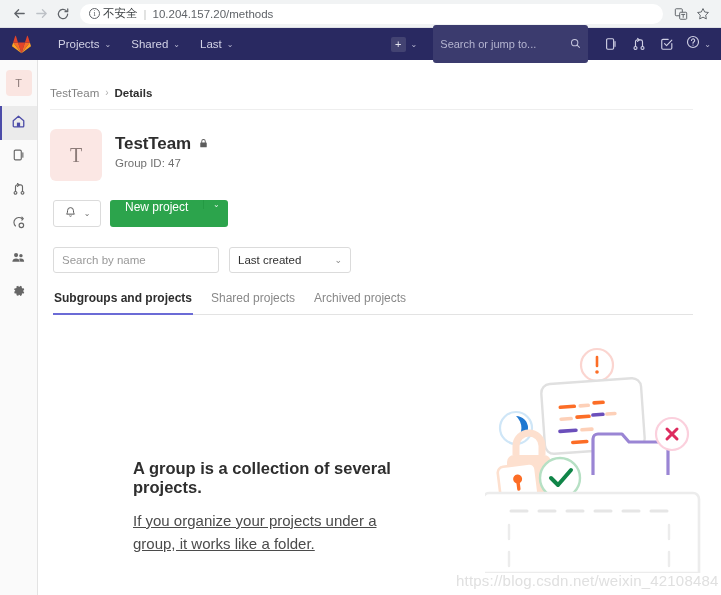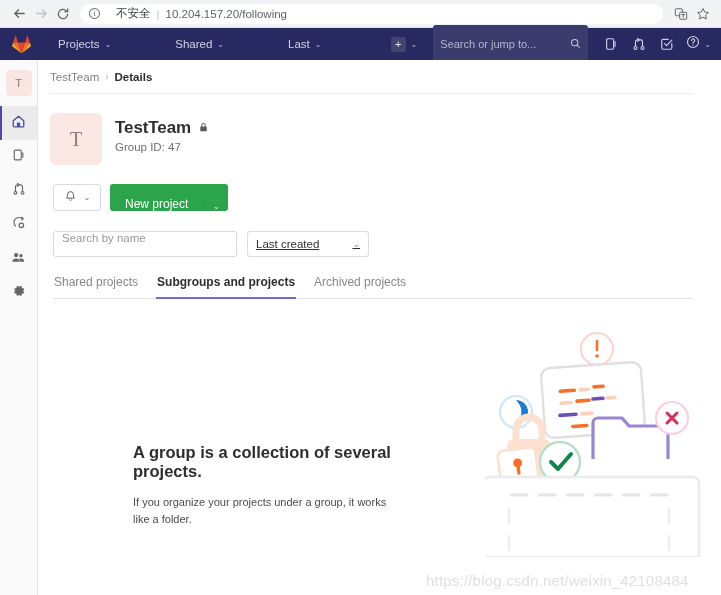--- a/index.html
+++ b/index.html
@@ -36,39 +36,39 @@
     font-size: 11.5px;
     overflow: hidden;
   }
   .info-circle {
     width: 11px; height: 11px;
     border: 1px solid #5f6368; border-radius: 50%;
     display: inline-flex; align-items: center; justify-content: center;
     font-size: 8px; color: #5f6368; flex: 0 0 auto;
     font-family: "Liberation Serif", serif;
   }
-  .omni-warn { color: #3c4043; margin-left: 16px; white-space: nowrap; }
+  .omni-warn { color: #3c4043; margin-left: 3px; white-space: nowrap; }
   .omni-sep { color: #c4c7c5; margin: 0 6px; }
   .omni-url { color: #5f6368; white-space: nowrap; }
   .chrome-icon {
     width: 20px; height: 20px;
     display: flex; align-items: center; justify-content: center;
     color: #5f6368; flex: 0 0 auto; margin-left: 2px;
   }
 
   
   .gl-navbar {
     height: 32px;
     background: #292961;
     display: flex; align-items: center;
     padding-left: 4px;
     position: relative;
   }
   .gl-logo { width: 34px; display: flex; align-items: center; justify-content: center; }
-  .nav-links { display: flex; align-items: center; margin-left: 10px; gap: 44px; }
+  .nav-links { display: flex; align-items: center; margin-left: 10px; }
   .nav-link {
     color: #d2d2e6; font-size: 11.5px;
     padding: 0 10px; height: 32px;
     display: flex; align-items: center; gap: 5px;
     white-space: nowrap;
   }
   .caret { font-size: 8px; opacity: .85; }
   .nav-right { display: flex; align-items: center; margin-left: auto; padding-right: 6px; gap: 2px; }
   .plus-box {
     width: 15px; height: 15px; background: #434372; border-radius: 2px;
@@ -121,20 +121,21 @@
     content: ''; position: absolute; left: 0; top: 0; bottom: 0; width: 2px; background: #4c4ca8;
   }
 
   
   .main {
     flex: 1 1 auto;
     padding: 0 28px 0 12px;
     background: #fff;
     overflow: hidden;
     position: relative;
+    margin-top: 16px;
   }
   .breadcrumb {
     height: 34px; display: flex; align-items: center; gap: 6px;
     font-size: 11.5px; border-bottom: 1px solid #eee;
   }
   .bc-link { color: #828282; }
   .bc-sep { color: #b0b0b0; font-size: 10px; }
   .bc-current { color: #2e2e2e; font-weight: bold; }
 
   .group-header { display: flex; gap: 13px; padding-top: 19px; }
@@ -151,52 +152,51 @@
   .group-id { font-size: 11.5px; color: #707070; margin-top: 3px; }
 
   .btn-row { display: flex; align-items: center; gap: 9px; margin-top: 19px; margin-left: 3px; }
   .btn-bell {
     height: 27px; min-width: 48px;
     border: 1px solid #dbdbdb; border-radius: 3px; background: #fff;
     display: flex; align-items: center; justify-content: center; gap: 7px;
     color: #555; padding: 0 8px;
   }
   .btn-newproj {
-    height: 27px; display: flex; align-items: flex-end;
+    height: 27px; display: flex; align-items: flex-start;
     background: #2ca44c; border-radius: 3px; overflow: hidden;
   }
   .btn-newproj .lbl {
     color: #fff; font-size: 12px; padding: 0 15px;
     display: flex; align-items: center;
   }
   .btn-newproj .split {
     width: 25px; display: flex; align-items: center; justify-content: center;
     color: #fff; border-left: 1px solid #249a43;
   }
 
   .desc {
     margin-top: 19px; margin-left: 3px;
     font-size: 12.3px; color: #303030; line-height: 1.45;
   }
   .readmore { display: block; margin-top: 4px; color: #1068bf; font-size: 11.5px; }
 
   .filter-row { display: flex; gap: 10px; margin-top: 20px; margin-left: 3px; }
   .search-name {
-    width: 184px; height: 26px;
+    width: 166px; height: 26px;
     border: 1px solid #dbdbdb; border-radius: 3px;
     padding: 0 8px; font-size: 11.5px; color: #999;
-    display: flex; background: #fff;
+    display: flex; align-items: center; background: #fff;
   }
   .sort-select {
     width: 122px; height: 26px;
     border: 1px solid #dbdbdb; border-radius: 3px;
     padding: 0 8px; font-size: 11.5px; color: #303030;
     display: flex; align-items: center; justify-content: space-between;
     background: #fff;
-    text-decoration: underline;
   }
   .sort-select .caret2 { color: #888; font-size: 9px; }
 
   .tabs {
     display: flex; align-items: flex-end; gap: 17px;
     margin-top: 12px; margin-left: 3px;
     border-bottom: 1px solid #e3e3e3;
   }
   .tab {
     font-size: 12px; padding: 6px 1px 8px 1px;
@@ -206,27 +206,27 @@
   }
   .tab.active { color: #2e2e2e; font-weight: bold; border-bottom-color: #6b6bd6; }
 
   
   .empty-state {
     display: flex; align-items: center;
     margin-top: 52px; position: relative;
   }
   .empty-text { width: 345px; padding-left: 83px; padding-top: 92px; }
   .empty-title { font-size: 16.5px; font-weight: bold; color: #2e2e2e; }
-  .empty-p { font-size: 11px; color: #4b4b4b; line-height: 1.5; margin-top: 13px; }
+  .empty-p { font-size: 15px; color: #4b4b4b; line-height: 1.5; margin-top: 13px; text-decoration: underline; }
 
   .illus { position: absolute; left: 435px; top: -24px; }
 
   .watermark {
     position: absolute;
-    left: 388px; bottom: 6px;
+    left: 418px; bottom: 6px;
     font-size: 15px; color: #e0e0e0;
     white-space: nowrap;
     letter-spacing: 0.2px;
     pointer-events: none;
   }
 </style>
 </head>
 <body>
 
 <div class="browser-bar">
@@ -244,21 +244,21 @@
     <svg width="14" height="14" viewBox="0 0 16 16" fill="none" stroke="currentColor" stroke-width="1.4">
       <path d="M13.3 8a5.3 5.3 0 1 1-1.6-3.8" stroke-linecap="round"></path>
       <path d="M13.4 2.2v3.1h-3.1" stroke-linecap="round" stroke-linejoin="round"></path>
     </svg>
   </div>
 
   <div class="omnibox">
     <span class="info-circle">i</span>
     <span class="omni-warn">不安全</span>
     <span class="omni-sep">|</span>
-    <span class="omni-url">10.204.157.20/following</span>
+    <span class="omni-url">10.204.157.20/methods</span>
   </div>
 
   <div class="chrome-icon">
     <svg width="14" height="14" viewBox="0 0 16 16" fill="none" stroke="currentColor" stroke-width="1.1">
       <rect x="1.5" y="2" width="8" height="8" rx="1"></rect>
       <rect x="6.5" y="6" width="8" height="8" rx="1" fill="#f1f3f4"></rect>
       <path d="M8.3 8.5h4.4M10.5 8.5v3.8"></path>
     </svg>
   </div>
   <div class="chrome-icon">
@@ -455,22 +455,22 @@
       <div class="search-name">
         <span>Search by name</span>
       </div>
       <div class="sort-select">
         <span>Last created</span>
         <span class="caret2">⌄</span>
       </div>
     </div>
 
     <div class="tabs">
+      <div class="tab active">Subgroups and projects</div>
       <div class="tab">Shared projects</div>
-      <div class="tab active">Subgroups and projects</div>
       <div class="tab">Archived projects</div>
     </div>
 
     <div class="empty-state">
       <div class="empty-text">
         <div class="empty-title">A group is a collection of several projects.</div>
         <div class="empty-p">If you organize your projects under a group, it works like a folder.</div>
 
       </div>
 

